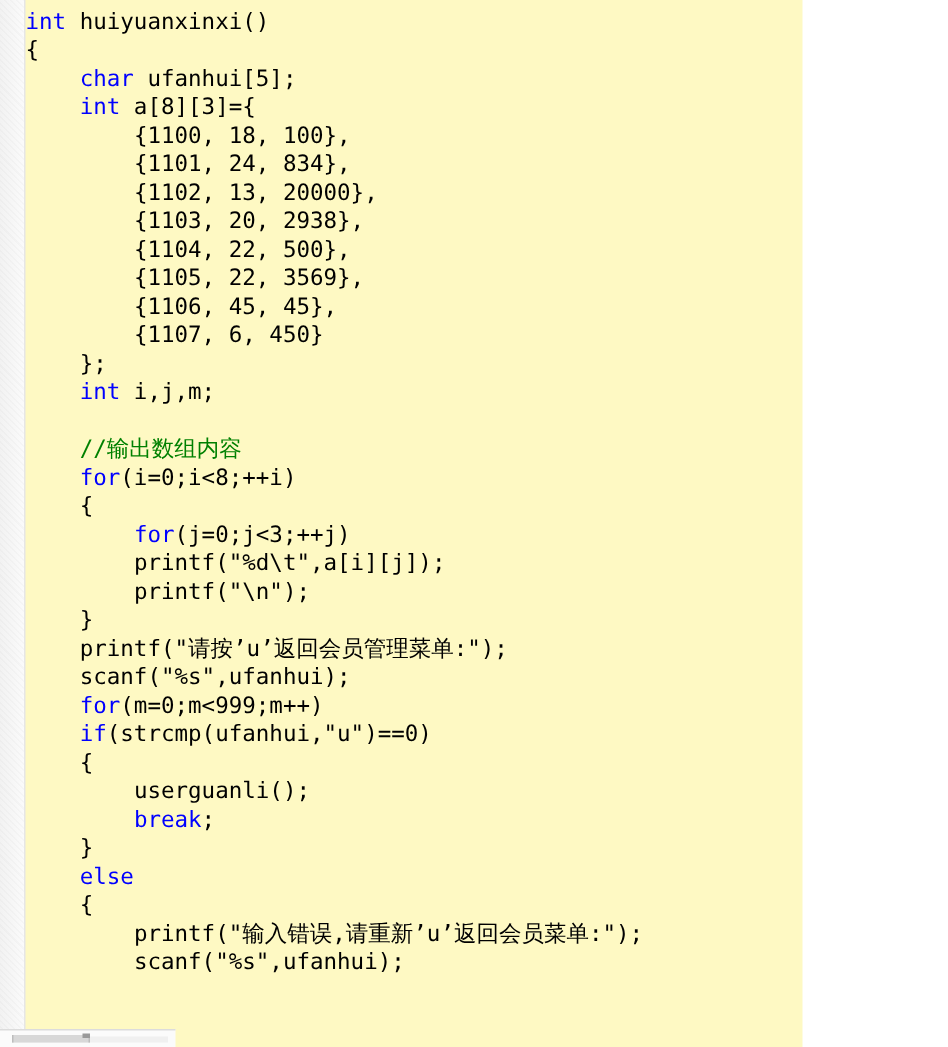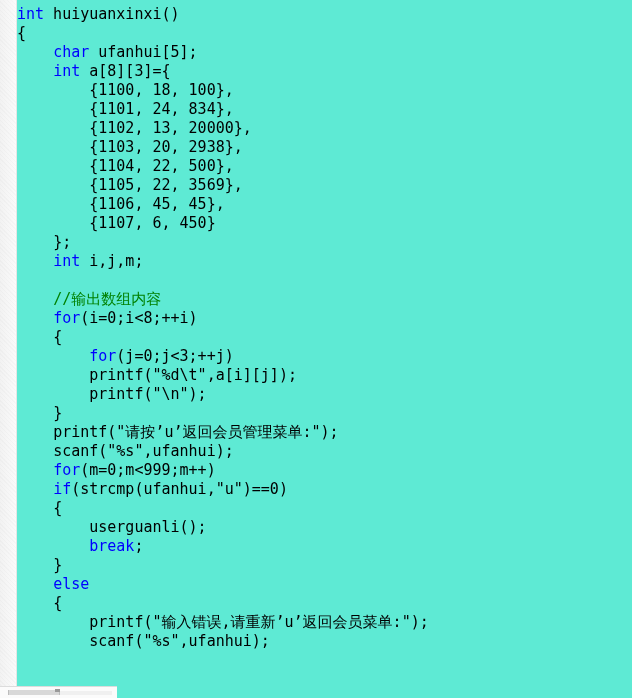--- a/index.html
+++ b/index.html
@@ -2,23 +2,23 @@
 <html><head>
 <meta charset="utf-8">
 <style>
   html, body {
     margin: 0;
     padding: 0;
     background: #ffffff;
   }
   #screen {
     position: relative;
-    width: 632px;
+    width: 535px;
     height: 698px;
-    background: #5eead4;
+    background: #fef9c3;
     overflow: hidden;
     font-family: "DejaVu Sans Mono", "Liberation Mono", monospace;
   }
   
   #gutter {
     position: absolute;
     left: 0;
     top: 0;
     width: 16px;
     height: 698px;

